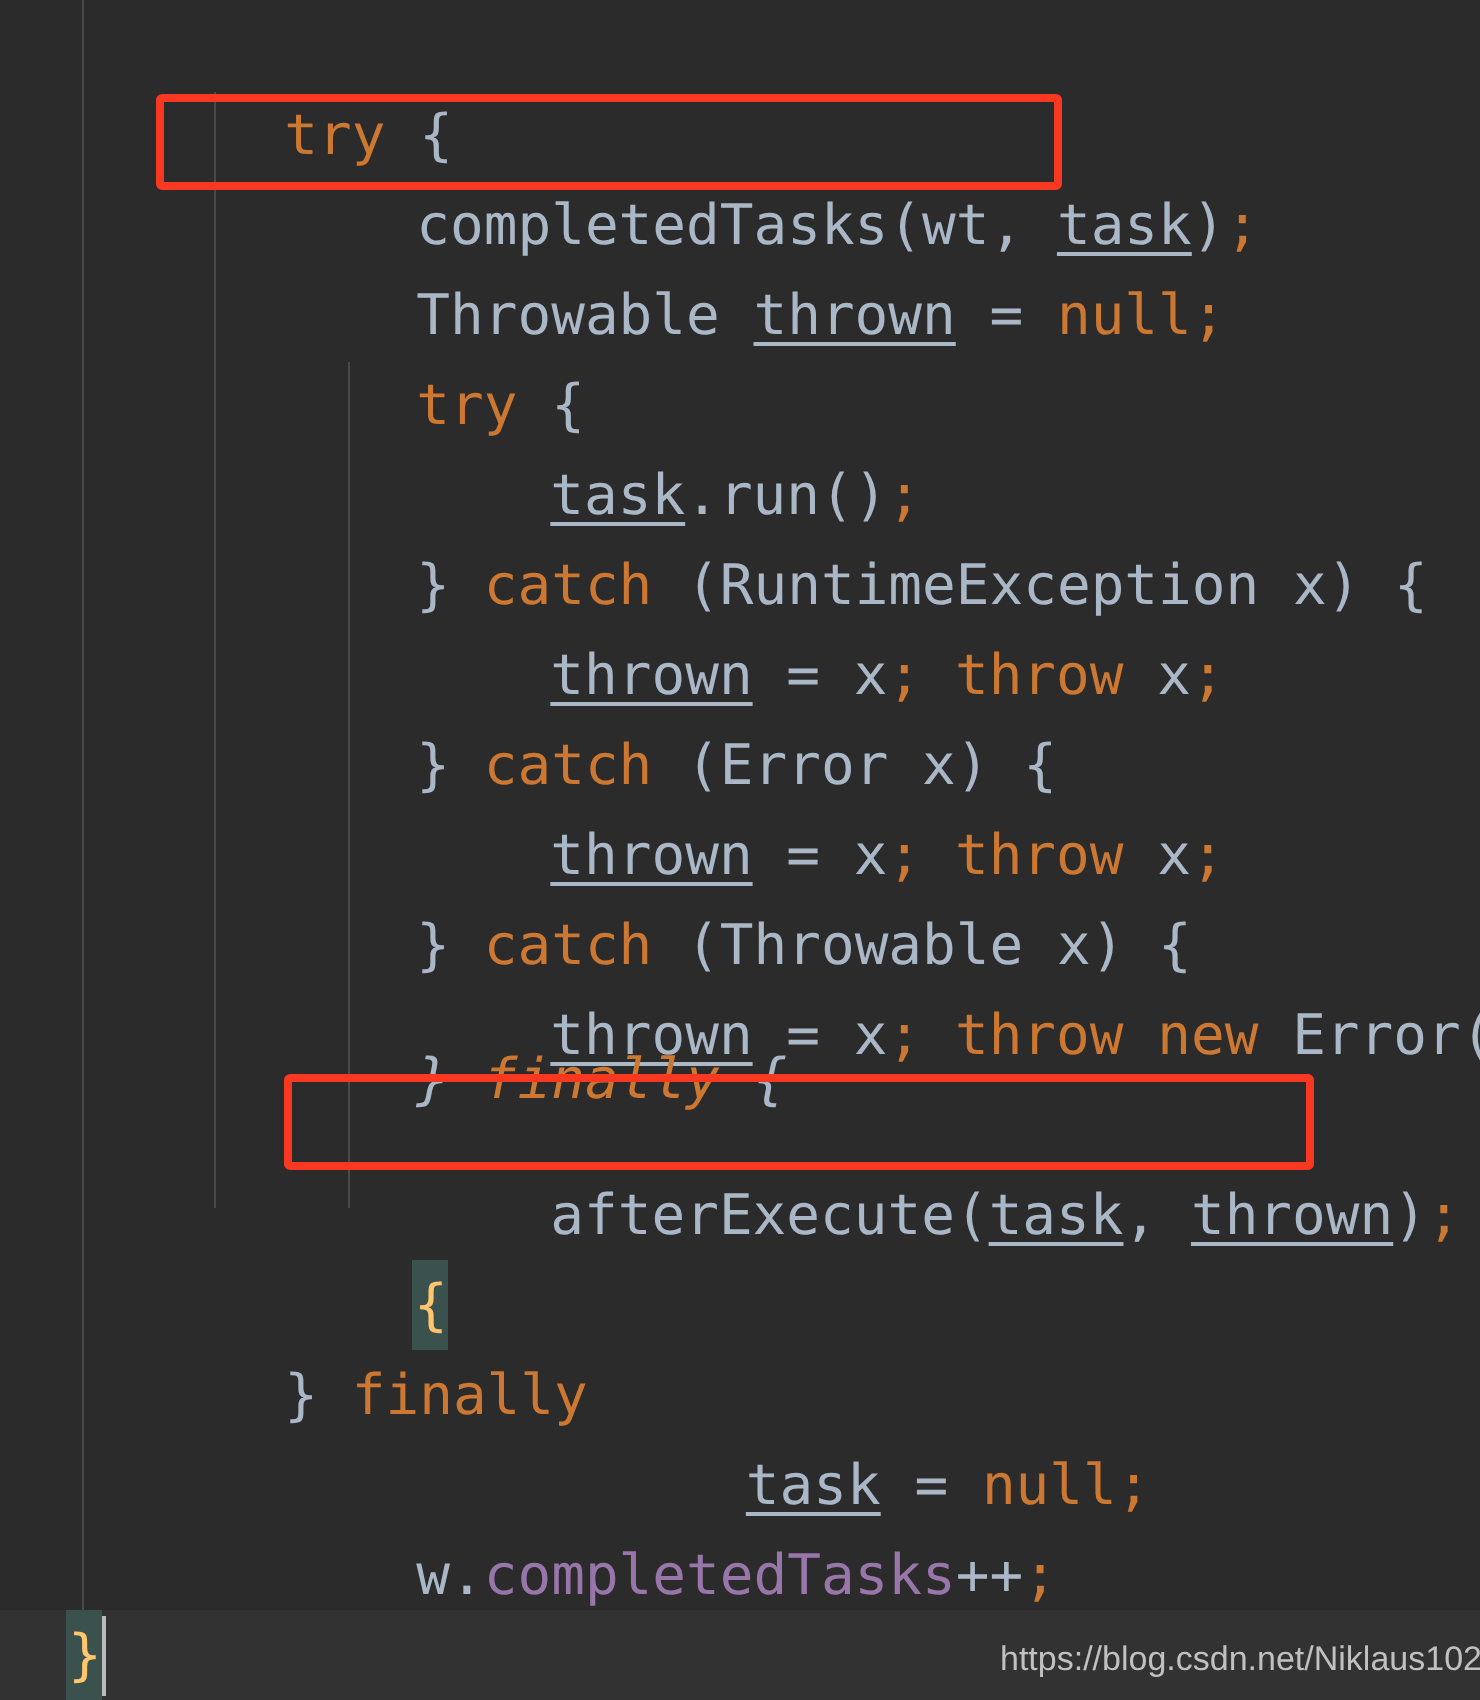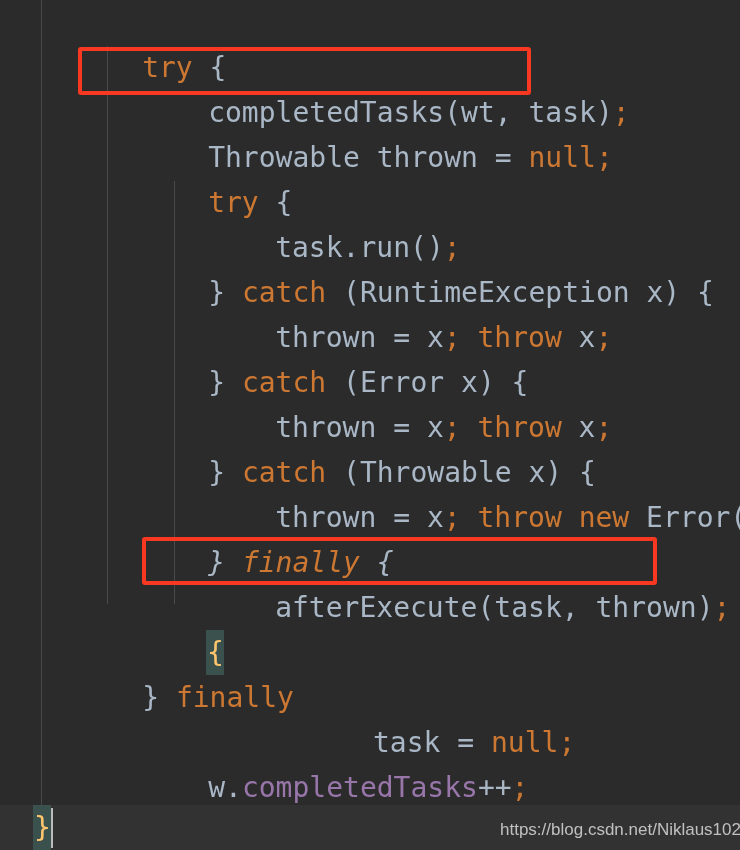--- a/index.html
+++ b/index.html
@@ -43,21 +43,21 @@
   
   .line.current {
     background: #323232;
   }
 
   
   .kw      { color: #cc7832; }            
   .plain   { color: #a9b7c6; }            
   .type    { color: #a9b7c6; }            
   .meth    { color: #a9b7c6; }            
-  .fieldu  { color: #a9b7c6; text-underline-offset: 4px; }
+  .fieldu  { color: #a9b7c6; text-decoration: underline; text-underline-offset: 4px; }
   .field   { color: #9876aa; }            
   .semi    { color: #cc7832; }            
 
   
   .guide {
     position: absolute;
     width: 1px;
     background: #4a4a4a;
   }
 
@@ -150,21 +150,21 @@
     </div>
 
     <div class="line" style="top:405px;">
       <span class="txt" style="padding-left:107px;"><span class="plain">} </span><span class="kw">catch</span><span class="plain"> (</span><span class="type">Throwable</span><span class="plain"> x) {</span></span>
     </div>
 
     <div class="line" style="top:450px;">
       <span class="txt" style="padding-left:174px;"><span class="fieldu">thrown</span><span class="plain"> = x</span><span class="semi">;</span><span class="plain"> </span><span class="kw">throw</span><span class="plain"> </span><span class="kw">new</span><span class="plain"> </span><span class="type">Error</span><span class="plain">(x)</span></span>
     </div>
 
-    <div class="line" style="top:495px;font-style:italic;">
+    <div class="line" style="top:472px;font-style:italic;">
       <span class="txt" style="padding-left:107px;"><span class="plain">} </span><span class="kw">finally</span><span class="plain"> {</span></span>
     </div>
 
     <div class="line" style="top:540px;">
       <span class="txt" style="padding-left:174px;"><span class="meth">afterExecute</span><span class="plain">(</span><span class="fieldu">task</span><span class="plain">, </span><span class="fieldu">thrown</span><span class="plain">)</span><span class="semi">;</span></span>
     </div>
 
     <div class="line" style="top:585px;">
       <span class="txt" style="padding-left:107px;"><span class="plain">}</span></span>
     </div>

